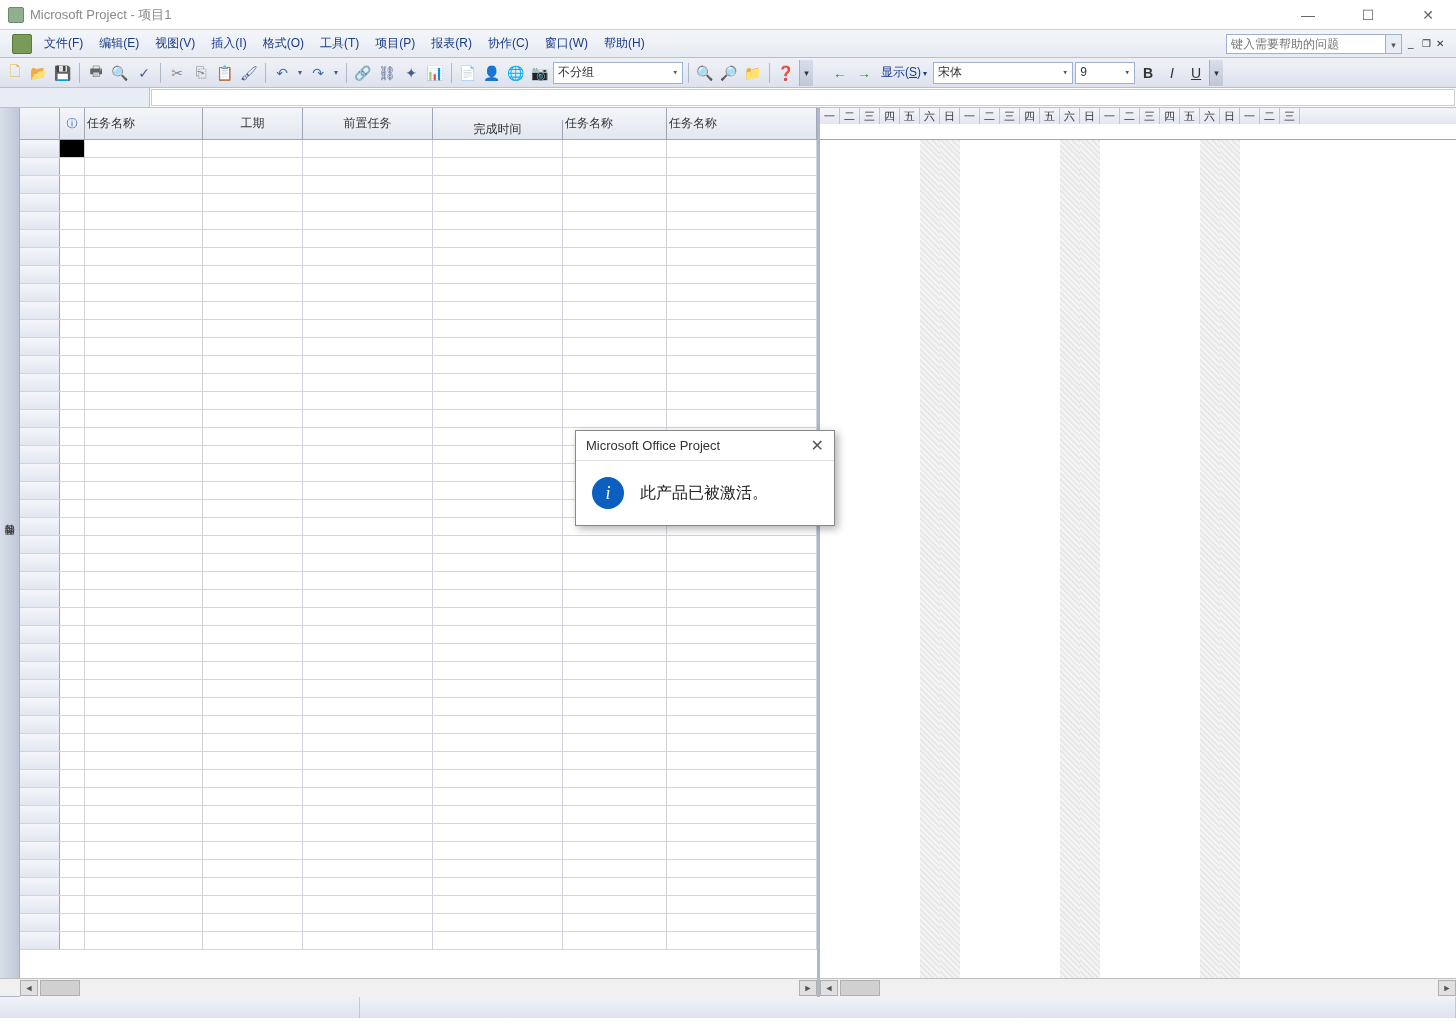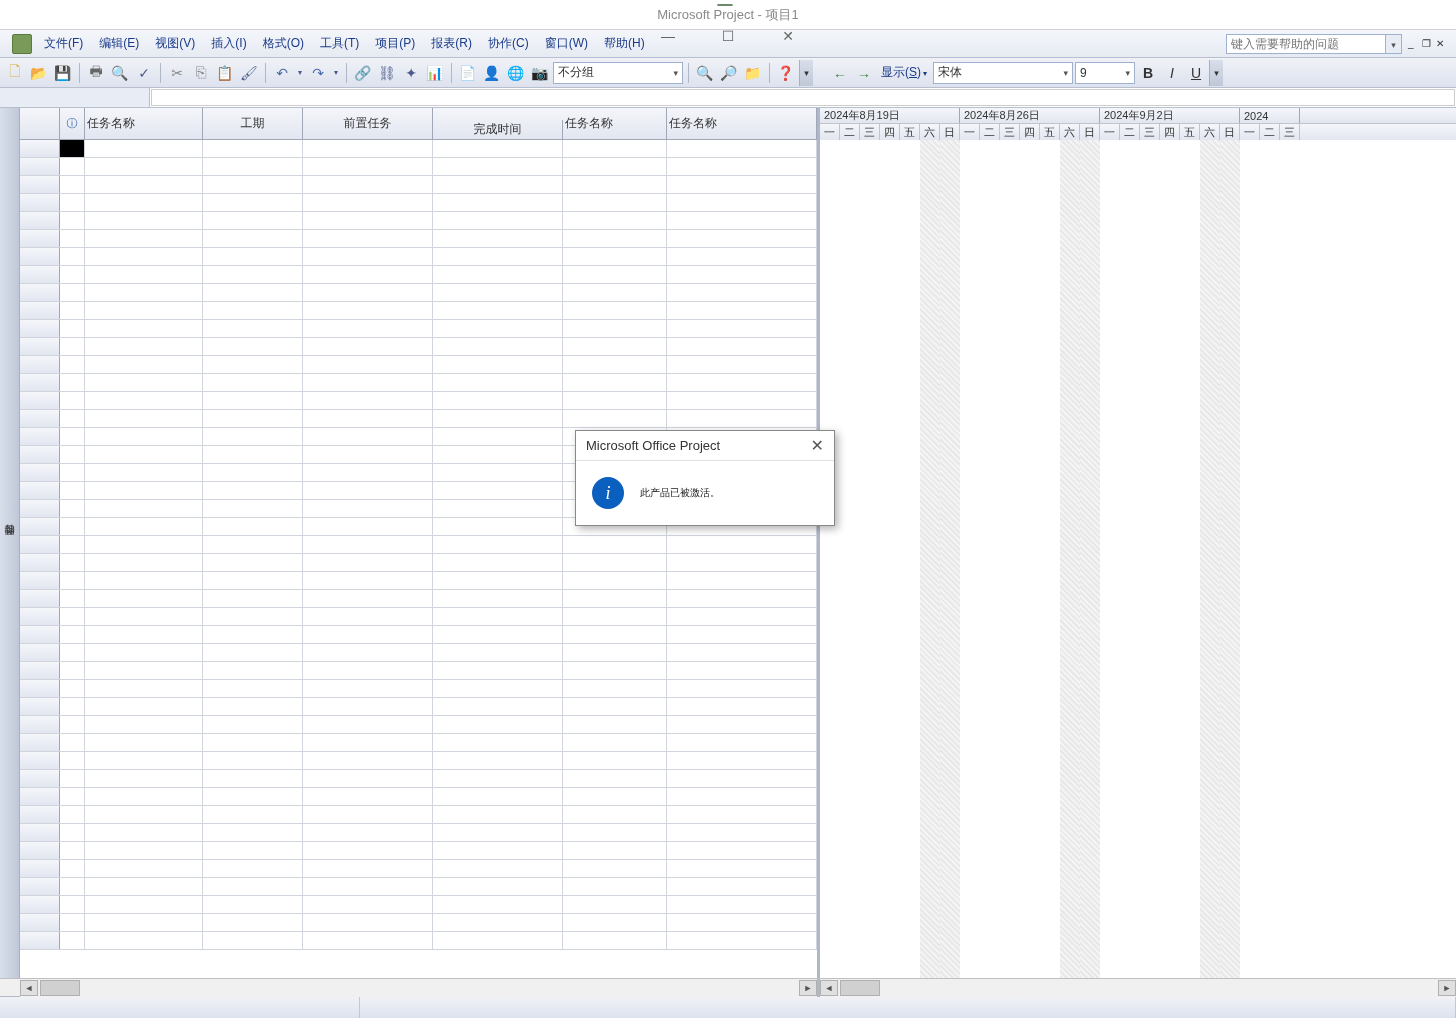--- a/index.html
+++ b/index.html
@@ -12,23 +12,22 @@
   overflow: hidden;
   position: relative;
 }
 
 .titlebar {
   height: 30px;
   background: #fff;
   border-bottom: 1px solid #d0d0d0;
   display: flex;
   align-items: center;
-  padding: 4px 8px;
+  padding: 10px 8px;
   color: #8a8a8a;
-  flex-direction: column;
 }
 .titlebar .app-icon {
   width: 16px; height: 16px;
   background: #8fb08f;
   border: 1px solid #6a8a6a;
   margin-right: 6px;
   border-radius: 2px;
 }
 .titlebar .title-text { flex: 1; font-size: 13px; }
 .titlebar .win-controls { display: flex; gap: 20px; }
@@ -102,20 +101,21 @@
 .tb-sep { width: 1px; height: 20px; background: #b0b8c8; margin: 0 3px; }
 .tb-combo {
   height: 22px;
   border: 1px solid #a0b0d0;
   background: #fff;
   display: flex;
   align-items: center;
   padding: 0 4px;
   font-size: 12px;
   color: #333;
+  font-family: Liberation Mono, monospace;
 }
 .tb-combo .arrow { margin-left: auto; font-size: 9px; color: #555; padding-left: 6px; }
 .tb-overflow {
   width: 14px; height: 26px;
   background: linear-gradient(#d8deea, #c0c8d8);
   border-left: 1px solid #a0b0d0;
   display: flex; align-items: center; justify-content: center;
   font-size: 9px; color: #333;
 }
 .tb-label { color: #1a3a8a; padding: 0 4px; cursor: pointer; }
@@ -342,21 +342,21 @@
   border-radius: 50%;
   background: #0a5fbf;
   color: #fff;
   display: flex;
   align-items: center;
   justify-content: center;
   font-size: 18px;
   font-family: Georgia, serif;
   font-style: italic;
 }
-.dialog .dlg-msg { font-size: 10px; color: #222; }
+.dialog .dlg-msg { font-size: 16px; color: #222; }
 .dialog .dlg-buttons {
   padding: 4px 16px 16px;
   text-align: center;
 }
 .dialog .dlg-ok {
   min-width: 80px;
   padding: 2px 16px;
   border: 1px solid #0a5fbf;
   outline: 1px solid #000;
   outline-offset: 1px;
@@ -947,26 +947,20 @@
     <div class="cell cell-start"></div>
     <div class="cell cell-finish"></div>
     <div class="cell cell-pred"></div>
     <div class="cell cell-res"></div>
         </div>
       </div>
   </div>
 
   <div class="gantt-pane">
     <div class="gantt-header">
-      <div class="gantt-header-top" id="gantt-weeks">
-          <div class="gantt-week" style="width: 140px;">2024年8月19日</div>
-          <div class="gantt-week" style="width: 140px;">2024年8月26日</div>
-          <div class="gantt-week" style="width: 140px;">2024年9月2日</div>
-          <div class="gantt-week" style="width: 60px;">2024</div>
-        </div>
       <div class="gantt-header-bot" id="gantt-days">
           <div class="gantt-day">一</div>
           <div class="gantt-day">二</div>
           <div class="gantt-day">三</div>
           <div class="gantt-day">四</div>
           <div class="gantt-day">五</div>
           <div class="gantt-day">六</div>
           <div class="gantt-day">日</div>
           <div class="gantt-day">一</div>
           <div class="gantt-day">二</div>

